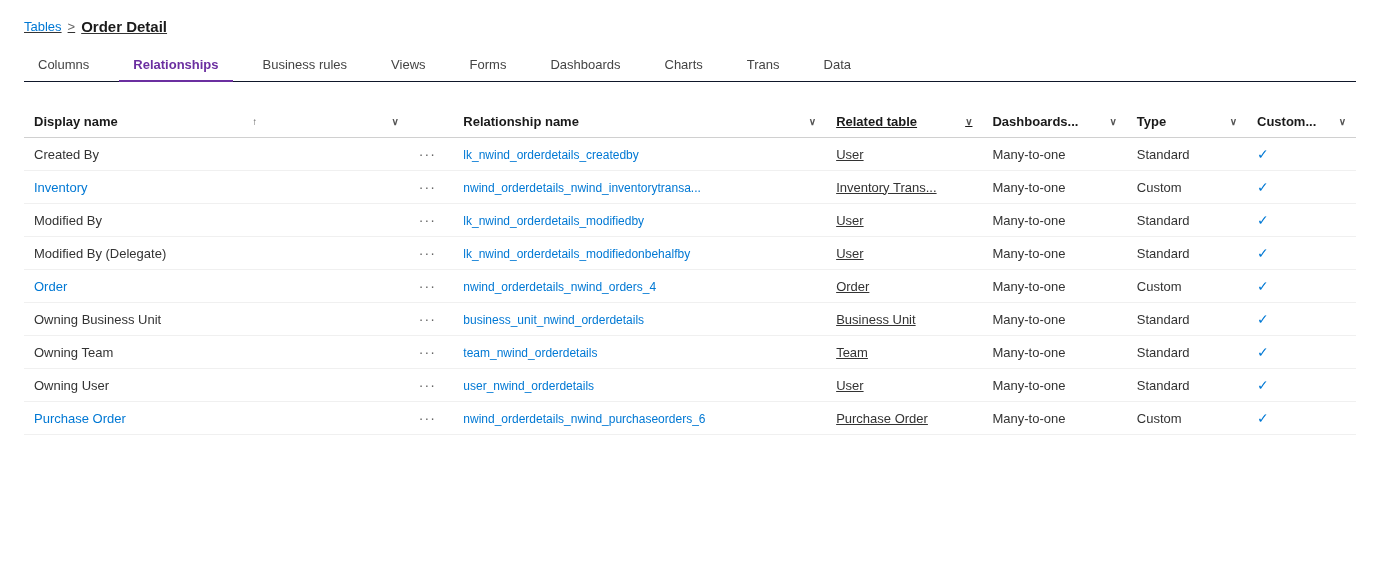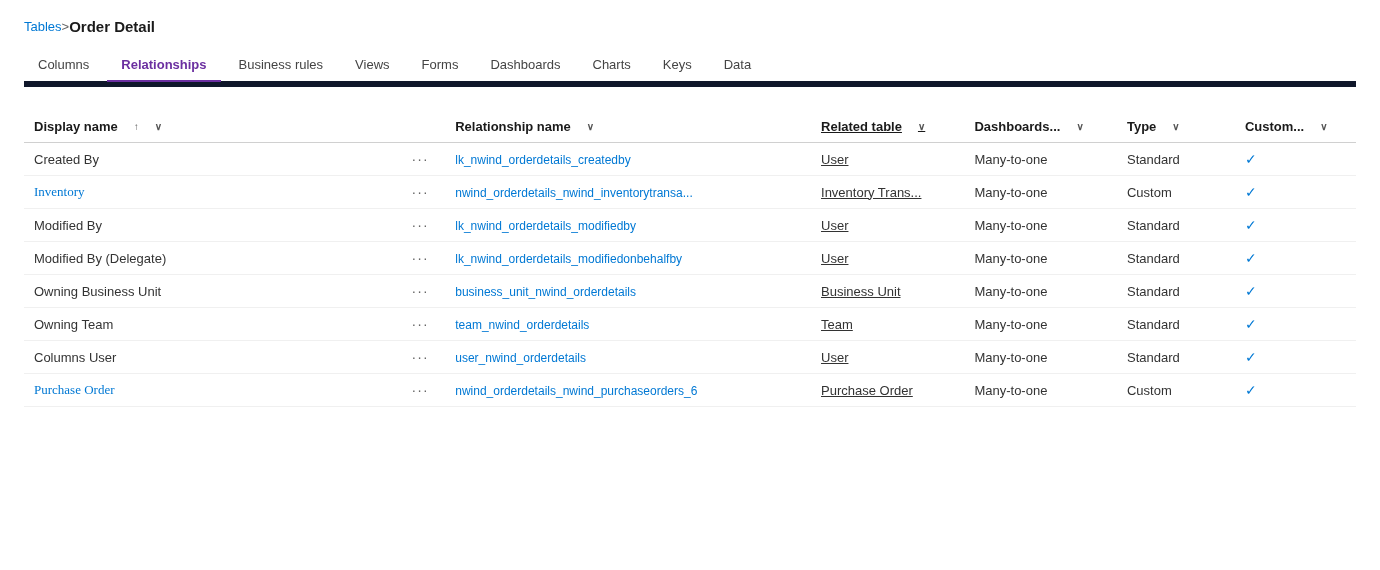--- a/index.html
+++ b/index.html
@@ -10,40 +10,42 @@
       color: #333;
       width: 1380px;
       min-height: 570px;
     }
     .page-container {
       padding: 18px 24px 0 24px;
     }
     .breadcrumb {
       display: flex;
       align-items: center;
+      gap: 6px;
       margin-bottom: 14px;
       font-size: 13px;
+      text-decoration: underline;
     }
     .breadcrumb-tables {
       color: #0078d4;
       cursor: pointer;
     }
     .breadcrumb-separator {
       color: #666;
       font-size: 13px;
     }
     .breadcrumb-current {
       font-weight: 700;
       color: #1a1a1a;
       font-size: 15px;
     }
     .tabs {
       display: flex;
-      gap: 4px;
-      border-bottom: 6px solid #0f172a;
+      gap: 16px;
+      border-bottom: 1px solid #0f172a;
       margin-bottom: 0;
     }
     .tab {
       padding: 8px 14px;
       font-size: 13px;
       cursor: pointer;
       color: #444;
       border-bottom: 2px solid transparent;
       margin-bottom: -1px;
       white-space: nowrap;
@@ -68,34 +70,34 @@
       padding: 8px 10px;
       text-align: left;
       font-weight: 600;
       color: #1a1a1a;
       white-space: nowrap;
       user-select: none;
     }
     thead th .header-inner {
       display: flex;
       align-items: center;
-      gap: 16px;
+      gap: 4px;
+      justify-content: space-between;
     }
     tbody tr {
       border-bottom: 1px solid #f0f0f0;
     }
     tbody td {
       padding: 8px 10px;
       color: #333;
       vertical-align: middle;
     }
     .link-text {
       color: #0078d4;
       cursor: pointer;
-      font-family: Liberation Serif, serif;
     }
     .rel-link {
       color: #0078d4;
       cursor: pointer;
       font-size: 12px;
     }
     .dots-menu {
       color: #666;
       cursor: pointer;
       letter-spacing: 1px;
@@ -132,21 +134,21 @@
   </div>
 
   <nav class="tabs">
     <div class="tab">Columns</div>
     <div class="tab active">Relationships</div>
     <div class="tab">Business rules</div>
     <div class="tab">Views</div>
     <div class="tab">Forms</div>
     <div class="tab">Dashboards</div>
     <div class="tab">Charts</div>
-    <div class="tab">Keys</div>
+    <div class="tab">Trans</div>
     <div class="tab">Data</div>
   </nav>
 
   <div class="table-section">
     <table>
       <thead>
         <tr>
           <th class="col-display">
             <div class="header-inner">
               <span>Display name</span>
@@ -218,39 +220,48 @@
           <tr>
             <td class="col-display"><span>Modified By (Delegate)</span></td>
             <td class="col-dots"><span class="dots-menu">···</span></td>
             <td class="col-relname"><span class="rel-link">lk_nwind_orderdetails_modifiedonbehalfby</span></td>
             <td class="col-relatedtable">User</td>
             <td class="col-reltype">Many-to-one</td>
             <td class="col-type">Standard</td>
             <td class="col-custom"><span class="checkmark">✓</span></td>
           </tr>
           <tr>
+            <td class="col-display"><span class="link-text">Order</span></td>
+            <td class="col-dots"><span class="dots-menu">···</span></td>
+            <td class="col-relname"><span class="rel-link">nwind_orderdetails_nwind_orders_4</span></td>
+            <td class="col-relatedtable">Order</td>
+            <td class="col-reltype">Many-to-one</td>
+            <td class="col-type">Custom</td>
+            <td class="col-custom"><span class="checkmark">✓</span></td>
+          </tr>
+          <tr>
             <td class="col-display"><span>Owning Business Unit</span></td>
             <td class="col-dots"><span class="dots-menu">···</span></td>
             <td class="col-relname"><span class="rel-link">business_unit_nwind_orderdetails</span></td>
             <td class="col-relatedtable">Business Unit</td>
             <td class="col-reltype">Many-to-one</td>
             <td class="col-type">Standard</td>
             <td class="col-custom"><span class="checkmark">✓</span></td>
           </tr>
           <tr>
             <td class="col-display"><span>Owning Team</span></td>
             <td class="col-dots"><span class="dots-menu">···</span></td>
             <td class="col-relname"><span class="rel-link">team_nwind_orderdetails</span></td>
             <td class="col-relatedtable">Team</td>
             <td class="col-reltype">Many-to-one</td>
             <td class="col-type">Standard</td>
             <td class="col-custom"><span class="checkmark">✓</span></td>
           </tr>
           <tr>
-            <td class="col-display"><span>Columns User</span></td>
+            <td class="col-display"><span>Owning User</span></td>
             <td class="col-dots"><span class="dots-menu">···</span></td>
             <td class="col-relname"><span class="rel-link">user_nwind_orderdetails</span></td>
             <td class="col-relatedtable">User</td>
             <td class="col-reltype">Many-to-one</td>
             <td class="col-type">Standard</td>
             <td class="col-custom"><span class="checkmark">✓</span></td>
           </tr>
           <tr>
             <td class="col-display"><span class="link-text">Purchase Order</span></td>
             <td class="col-dots"><span class="dots-menu">···</span></td>

